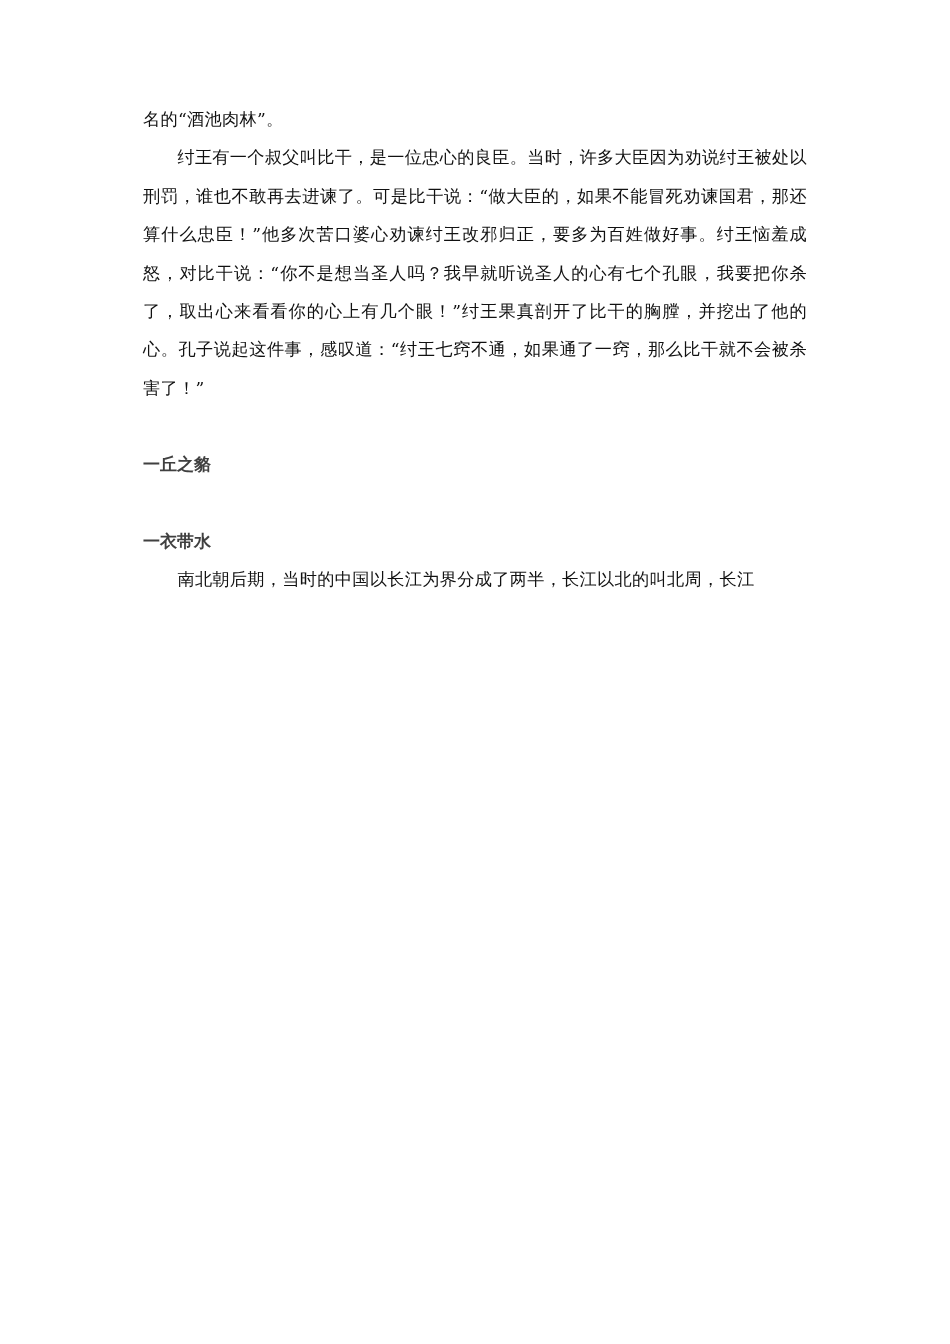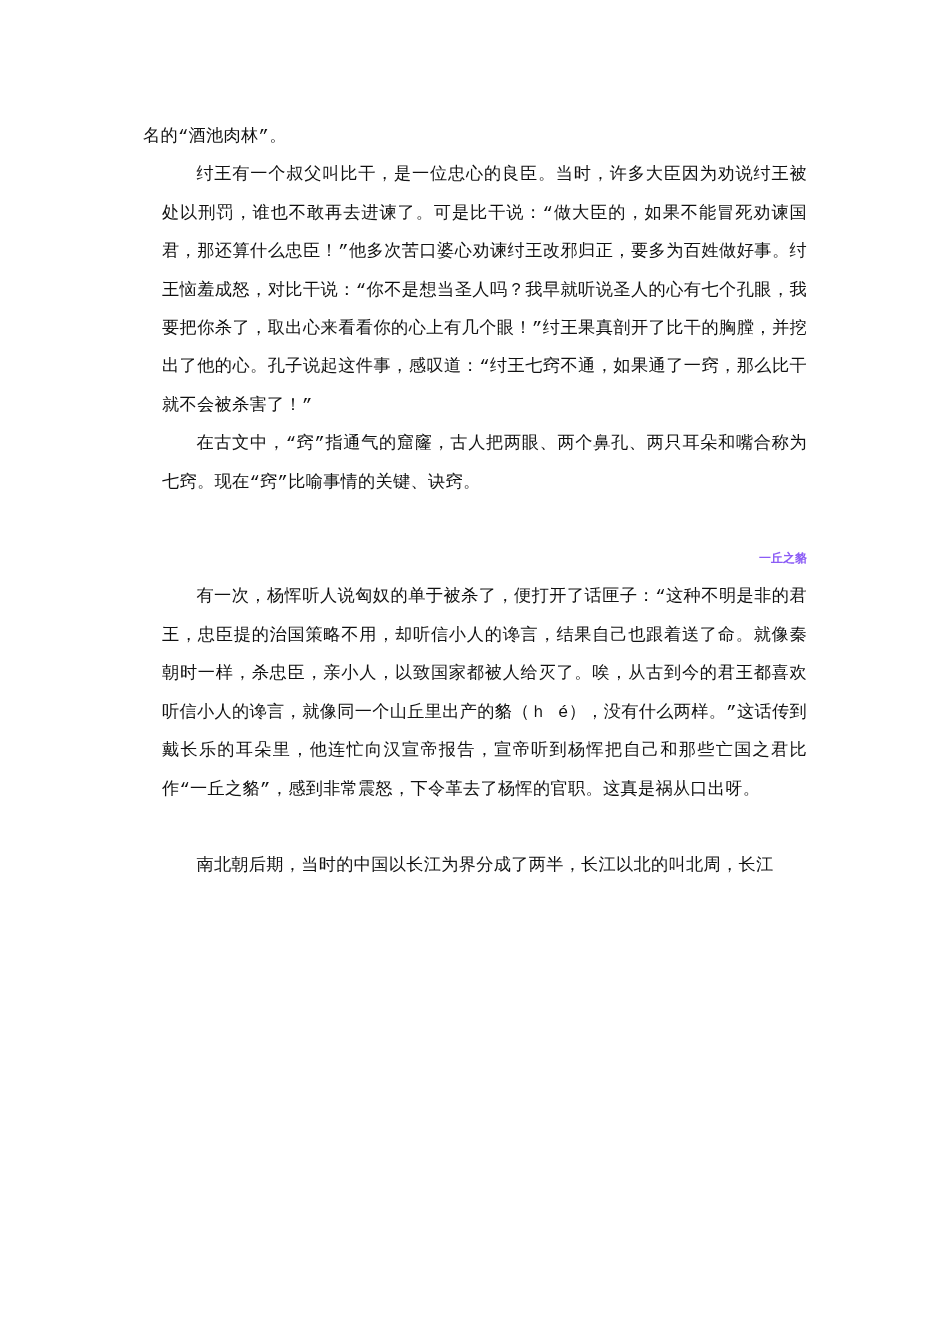--- a/index.html
+++ b/index.html
@@ -1,30 +1,29 @@
 <!DOCTYPE html>
 <html><head>
   <meta charset="utf-8">
   <style>
     html, body { margin:0; padding:0; background:#ffffff; }
     body { width:950px; height:1344px; position:relative; overflow:hidden;
       font-family:"DejaVu Serif", serif; color:#111; }
-    .page { position:absolute; left:143px; top:118px; width:664px;font-family:Liberation Mono, monospace; }
+    .page { position:absolute; left:143px; top:100px; width:664px; }
     .p { font-size:17.2px; line-height:38.4px; margin:0; text-align:justify; text-align-last:left; letter-spacing:0.3px; }
-    .indent { text-indent:2em;margin-left:19px; }
-    .heading { font-size:12px; color:#8b5cf6; text-align:right; margin:0; line-height:38.4px; }
+    .indent { text-indent:2em; }
+    .heading { font-size:17px; color:#404040; text-align:left; margin:0; line-height:38.4px; }
     .gap { height:38px; }
   </style>
 </head>
 <body>
 
 <div class="page">
   <p class="p">名的“酒池肉林”。</p>
   <p class="p indent">纣王有一个叔父叫比干，是一位忠心的良臣。当时，许多大臣因为劝说纣王被处以刑罚，谁也不敢再去进谏了。可是比干说：“做大臣的，如果不能冒死劝谏国君，那还算什么忠臣！”他多次苦口婆心劝谏纣王改邪归正，要多为百姓做好事。纣王恼羞成怒，对比干说：“你不是想当圣人吗？我早就听说圣人的心有七个孔眼，我要把你杀了，取出心来看看你的心上有几个眼！”纣王果真剖开了比干的胸膛，并挖出了他的心。孔子说起这件事，感叹道：“纣王七窍不通，如果通了一窍，那么比干就不会被杀害了！”</p>
-  <p class="p indent">在古文中，“窍”指通气的窟窿，古人把两眼、两个鼻孔、两只耳朵和嘴合称为七窍。现在“窍”比喻事情的关键、诀窍。</p>
 
   <div class="gap"></div>
   <h2 class="heading">一丘之貉</h2>
-  <p class="p indent">有一次，杨恽听人说匈奴的单于被杀了，便打开了话匣子：“这种不明是非的君王，忠臣提的治国策略不用，却听信小人的谗言，结果自己也跟着送了命。就像秦朝时一样，杀忠臣，亲小人，以致国家都被人给灭了。唉，从古到今的君王都喜欢听信小人的谗言，就像同一个山丘里出产的貉（ｈ é），没有什么两样。”这话传到戴长乐的耳朵里，他连忙向汉宣帝报告，宣帝听到杨恽把自己和那些亡国之君比作“一丘之貉”，感到非常震怒，下令革去了杨恽的官职。这真是祸从口出呀。</p>
 
   <div class="gap"></div>
+  <h2 class="heading">一衣带水</h2>
   <p class="p indent">南北朝后期，当时的中国以长江为界分成了两半，长江以北的叫北周，长江</p>
 </div>
 
 </body></html>

